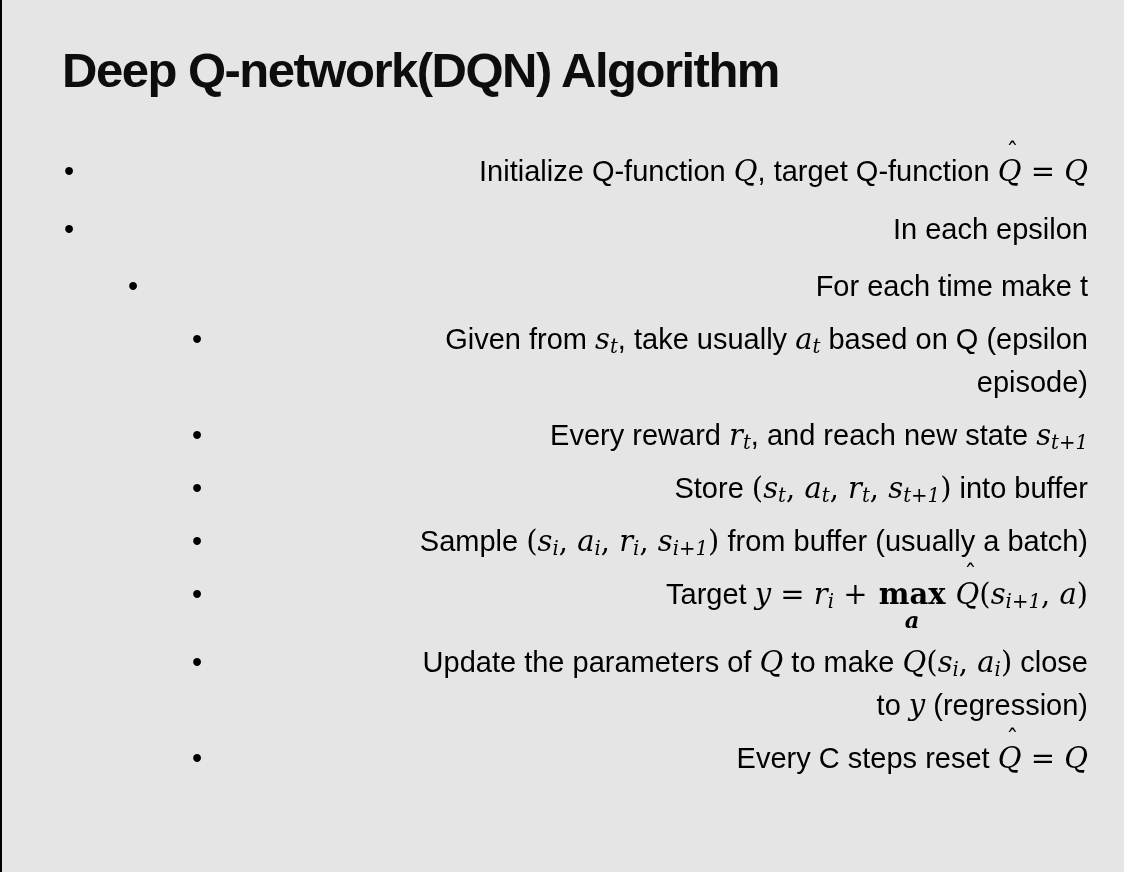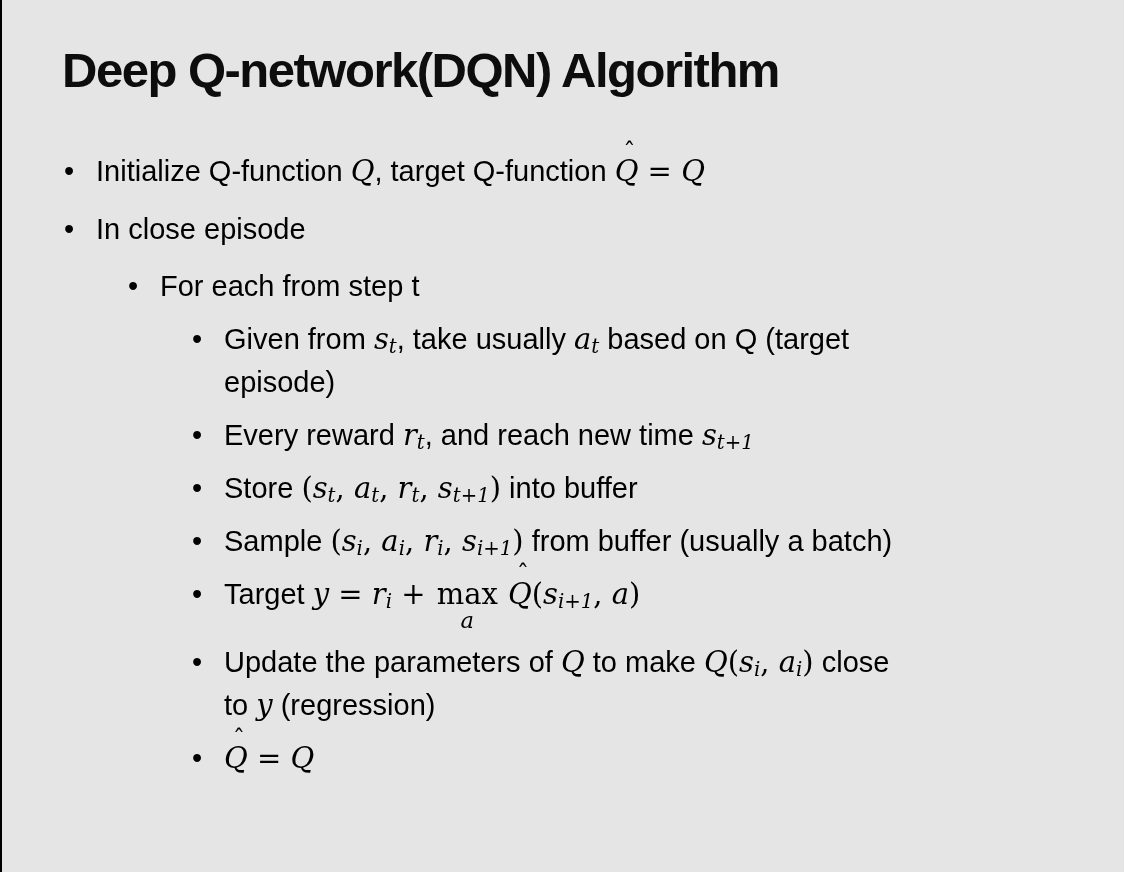--- a/index.html
+++ b/index.html
@@ -14,84 +14,84 @@
     position:absolute;left:62px;top:42px;margin:0;
     font-size:49px;font-weight:700;letter-spacing:-1.5px;color:#0d0d0d;
     white-space:nowrap;
   }
   .bullets{position:absolute;left:0;top:150px;width:1088px;}
   .bullet{display:flex;align-items:flex-start;font-size:29px;line-height:1.5;margin-bottom:9px;color:#000;}
   .level1{margin-left:64px;margin-bottom:14px;}
   .level2{margin-left:128px;}
   .level3{margin-left:192px;}
   .marker{flex:none;width:32px;}
-  .content{flex:1;min-width:0;}
+  .content{flex:1;min-width:0;text-align:right;}
   .has-under{margin-bottom:24px;}
 
   
   .m{font-family:"DejaVu Serif","Liberation Serif",serif;font-style:italic;}
   .o{font-family:"DejaVu Serif","Liberation Serif",serif;font-style:normal;}
   .sub{
     font-family:"DejaVu Serif","Liberation Serif",serif;font-style:italic;
     font-size:0.68em;vertical-align:-0.22em;
   }
   .hatwrap{position:relative;display:inline-block;}
   .hat{
     position:absolute;top:-0.42em;left:50%;transform:translateX(-26%);
     font-family:"DejaVu Serif",serif;font-style:normal;font-size:0.85em;line-height:1;
   }
-  .maxwrap{position:relative;display:inline-block;line-height:1;margin:0 2px;}
+  .maxwrap{position:relative;display:inline-block;line-height:1;margin:0 2px;font-weight:bold;}
   .maxtop{font-family:"DejaVu Serif","Liberation Serif",serif;font-style:normal;}
   .maxbot{
     position:absolute;left:50%;top:100%;transform:translateX(-50%);
     font-family:"DejaVu Serif","Liberation Serif",serif;font-style:italic;
     font-size:0.78em;line-height:1;
   }
 </style>
 </head>
 <body>
 
 <div class="slide">
   <div class="edge-line"></div>
   <h1 class="title">Deep Q-network(DQN) Algorithm</h1>
   <div class="bullets">
       <div class="bullet level1">
         <span class="marker">•</span>
         <span class="content"><span class="plain">Initialize Q-function </span><span class="m">Q</span><span class="plain">, target Q-function </span><span class="hatwrap"><span class="hat">ˆ</span><span class="m">Q</span></span><span class="o"> = </span><span class="m">Q</span></span>
       </div>
       <div class="bullet level1">
         <span class="marker">•</span>
-        <span class="content"><span class="plain">In close episode</span></span>
+        <span class="content"><span class="plain">In each epsilon</span></span>
       </div>
       <div class="bullet level2">
         <span class="marker">•</span>
-        <span class="content"><span class="plain">For each from step t</span></span>
+        <span class="content"><span class="plain">For each time make t</span></span>
       </div>
       <div class="bullet level3">
         <span class="marker">•</span>
-        <span class="content"><span class="plain">Given from </span><span><span class="m">s</span><span class="sub">t</span></span><span class="plain">, take usually </span><span><span class="m">a</span><span class="sub">t</span></span><span class="plain"> based on Q (target</span><br><span class="plain">episode)</span></span>
+        <span class="content"><span class="plain">Given from </span><span><span class="m">s</span><span class="sub">t</span></span><span class="plain">, take usually </span><span><span class="m">a</span><span class="sub">t</span></span><span class="plain"> based on Q (epsilon</span><br><span class="plain">episode)</span></span>
       </div>
       <div class="bullet level3">
         <span class="marker">•</span>
-        <span class="content"><span class="plain">Every reward </span><span><span class="m">r</span><span class="sub">t</span></span><span class="plain">, and reach new time </span><span><span class="m">s</span><span class="sub">t+1</span></span></span>
+        <span class="content"><span class="plain">Every reward </span><span><span class="m">r</span><span class="sub">t</span></span><span class="plain">, and reach new state </span><span><span class="m">s</span><span class="sub">t+1</span></span></span>
       </div>
       <div class="bullet level3">
         <span class="marker">•</span>
         <span class="content"><span class="plain">Store </span><span class="o">(</span><span><span class="m">s</span><span class="sub">t</span></span><span class="o">, </span><span><span class="m">a</span><span class="sub">t</span></span><span class="o">, </span><span><span class="m">r</span><span class="sub">t</span></span><span class="o">, </span><span><span class="m">s</span><span class="sub">t+1</span></span><span class="o">)</span><span class="plain"> into buffer</span></span>
       </div>
       <div class="bullet level3">
         <span class="marker">•</span>
         <span class="content"><span class="plain">Sample </span><span class="o">(</span><span><span class="m">s</span><span class="sub">i</span></span><span class="o">, </span><span><span class="m">a</span><span class="sub">i</span></span><span class="o">, </span><span><span class="m">r</span><span class="sub">i</span></span><span class="o">, </span><span><span class="m">s</span><span class="sub">i+1</span></span><span class="o">)</span><span class="plain"> from buffer (usually a batch)</span></span>
       </div>
       <div class="bullet level3 has-under">
         <span class="marker">•</span>
         <span class="content"><span class="plain">Target </span><span class="m">y</span><span class="o"> = </span><span><span class="m">r</span><span class="sub">i</span></span><span class="o"> + </span><span class="maxwrap"><span class="maxtop">max</span><span class="maxbot">a</span></span><span class="plain"> </span><span class="hatwrap"><span class="hat">ˆ</span><span class="m">Q</span></span><span class="o">(</span><span><span class="m">s</span><span class="sub">i+1</span></span><span class="o">, </span><span class="m">a</span><span class="o">)</span></span>
       </div>
       <div class="bullet level3">
         <span class="marker">•</span>
         <span class="content"><span class="plain">Update the parameters of </span><span class="m">Q</span><span class="plain"> to make </span><span class="m">Q</span><span class="o">(</span><span><span class="m">s</span><span class="sub">i</span></span><span class="o">, </span><span><span class="m">a</span><span class="sub">i</span></span><span class="o">)</span><span class="plain"> close</span><br><span class="plain">to </span><span class="m">y</span><span class="plain"> (regression)</span></span>
       </div>
       <div class="bullet level3">
         <span class="marker">•</span>
-        <span class="content"><span class="hatwrap"><span class="hat">ˆ</span><span class="m">Q</span></span><span class="o"> = </span><span class="m">Q</span></span>
+        <span class="content"><span class="plain">Every C steps reset </span><span class="hatwrap"><span class="hat">ˆ</span><span class="m">Q</span></span><span class="o"> = </span><span class="m">Q</span></span>
       </div>
     </div>
 </div>
 
 </body></html>

